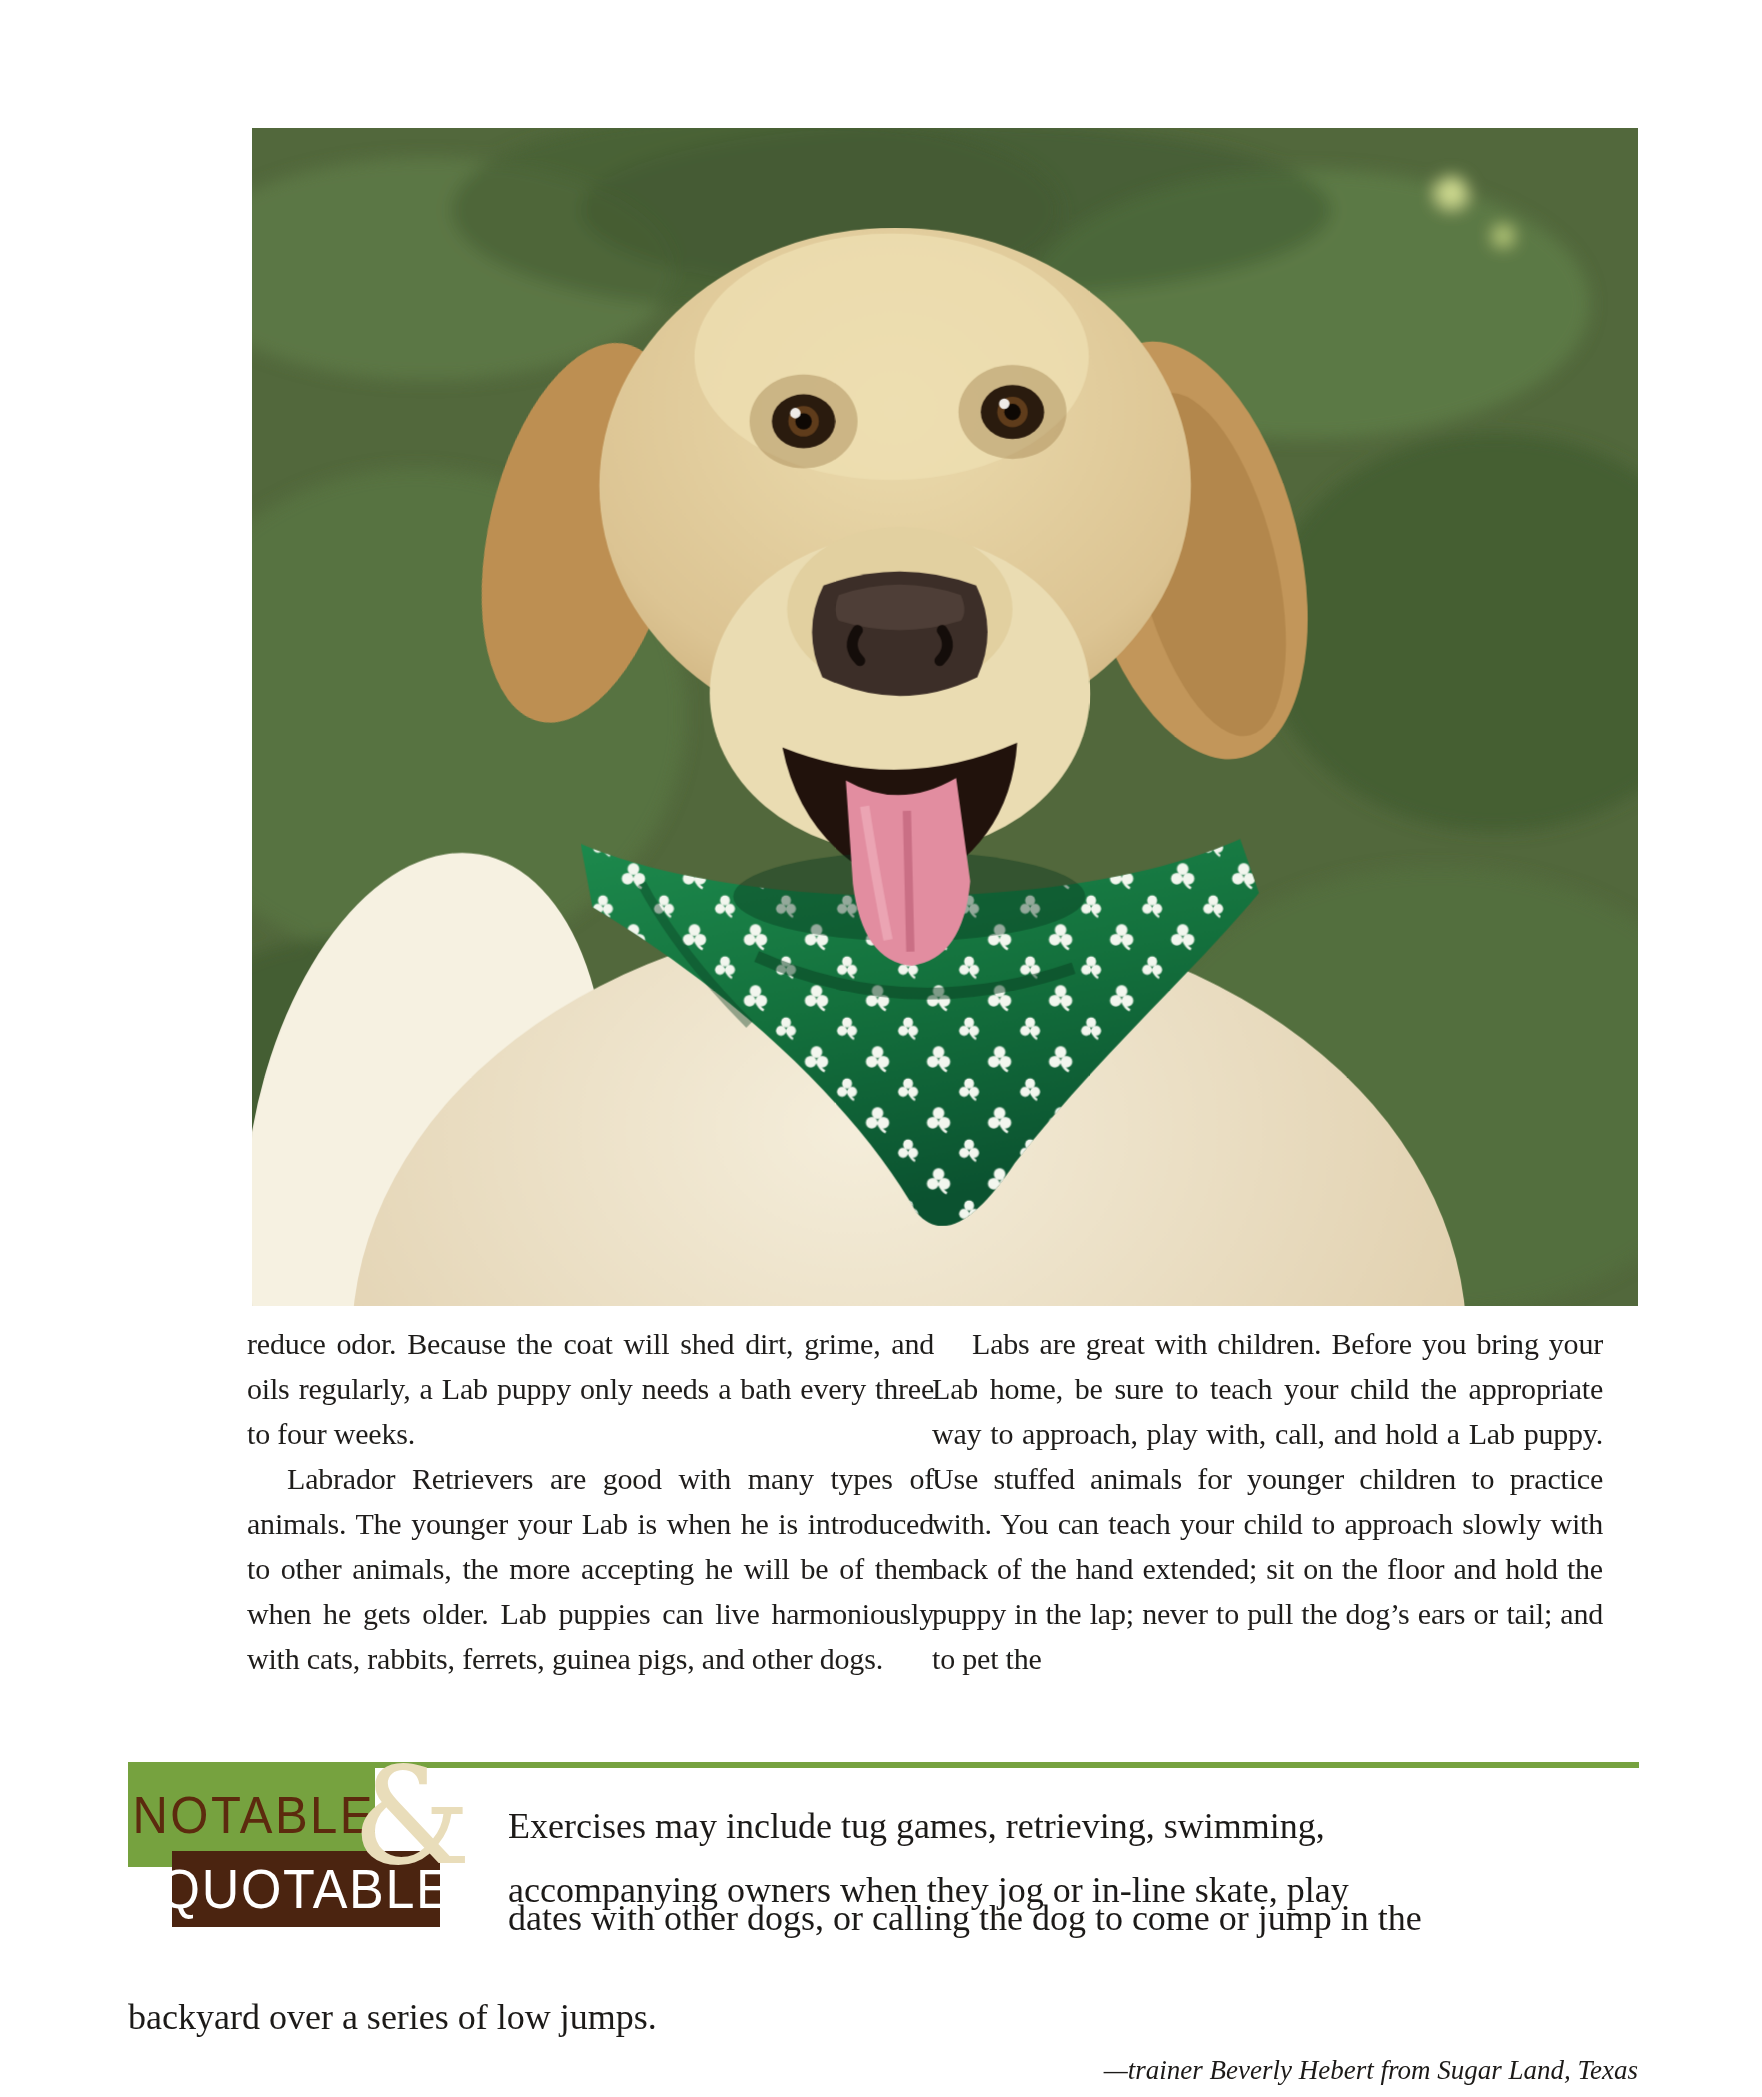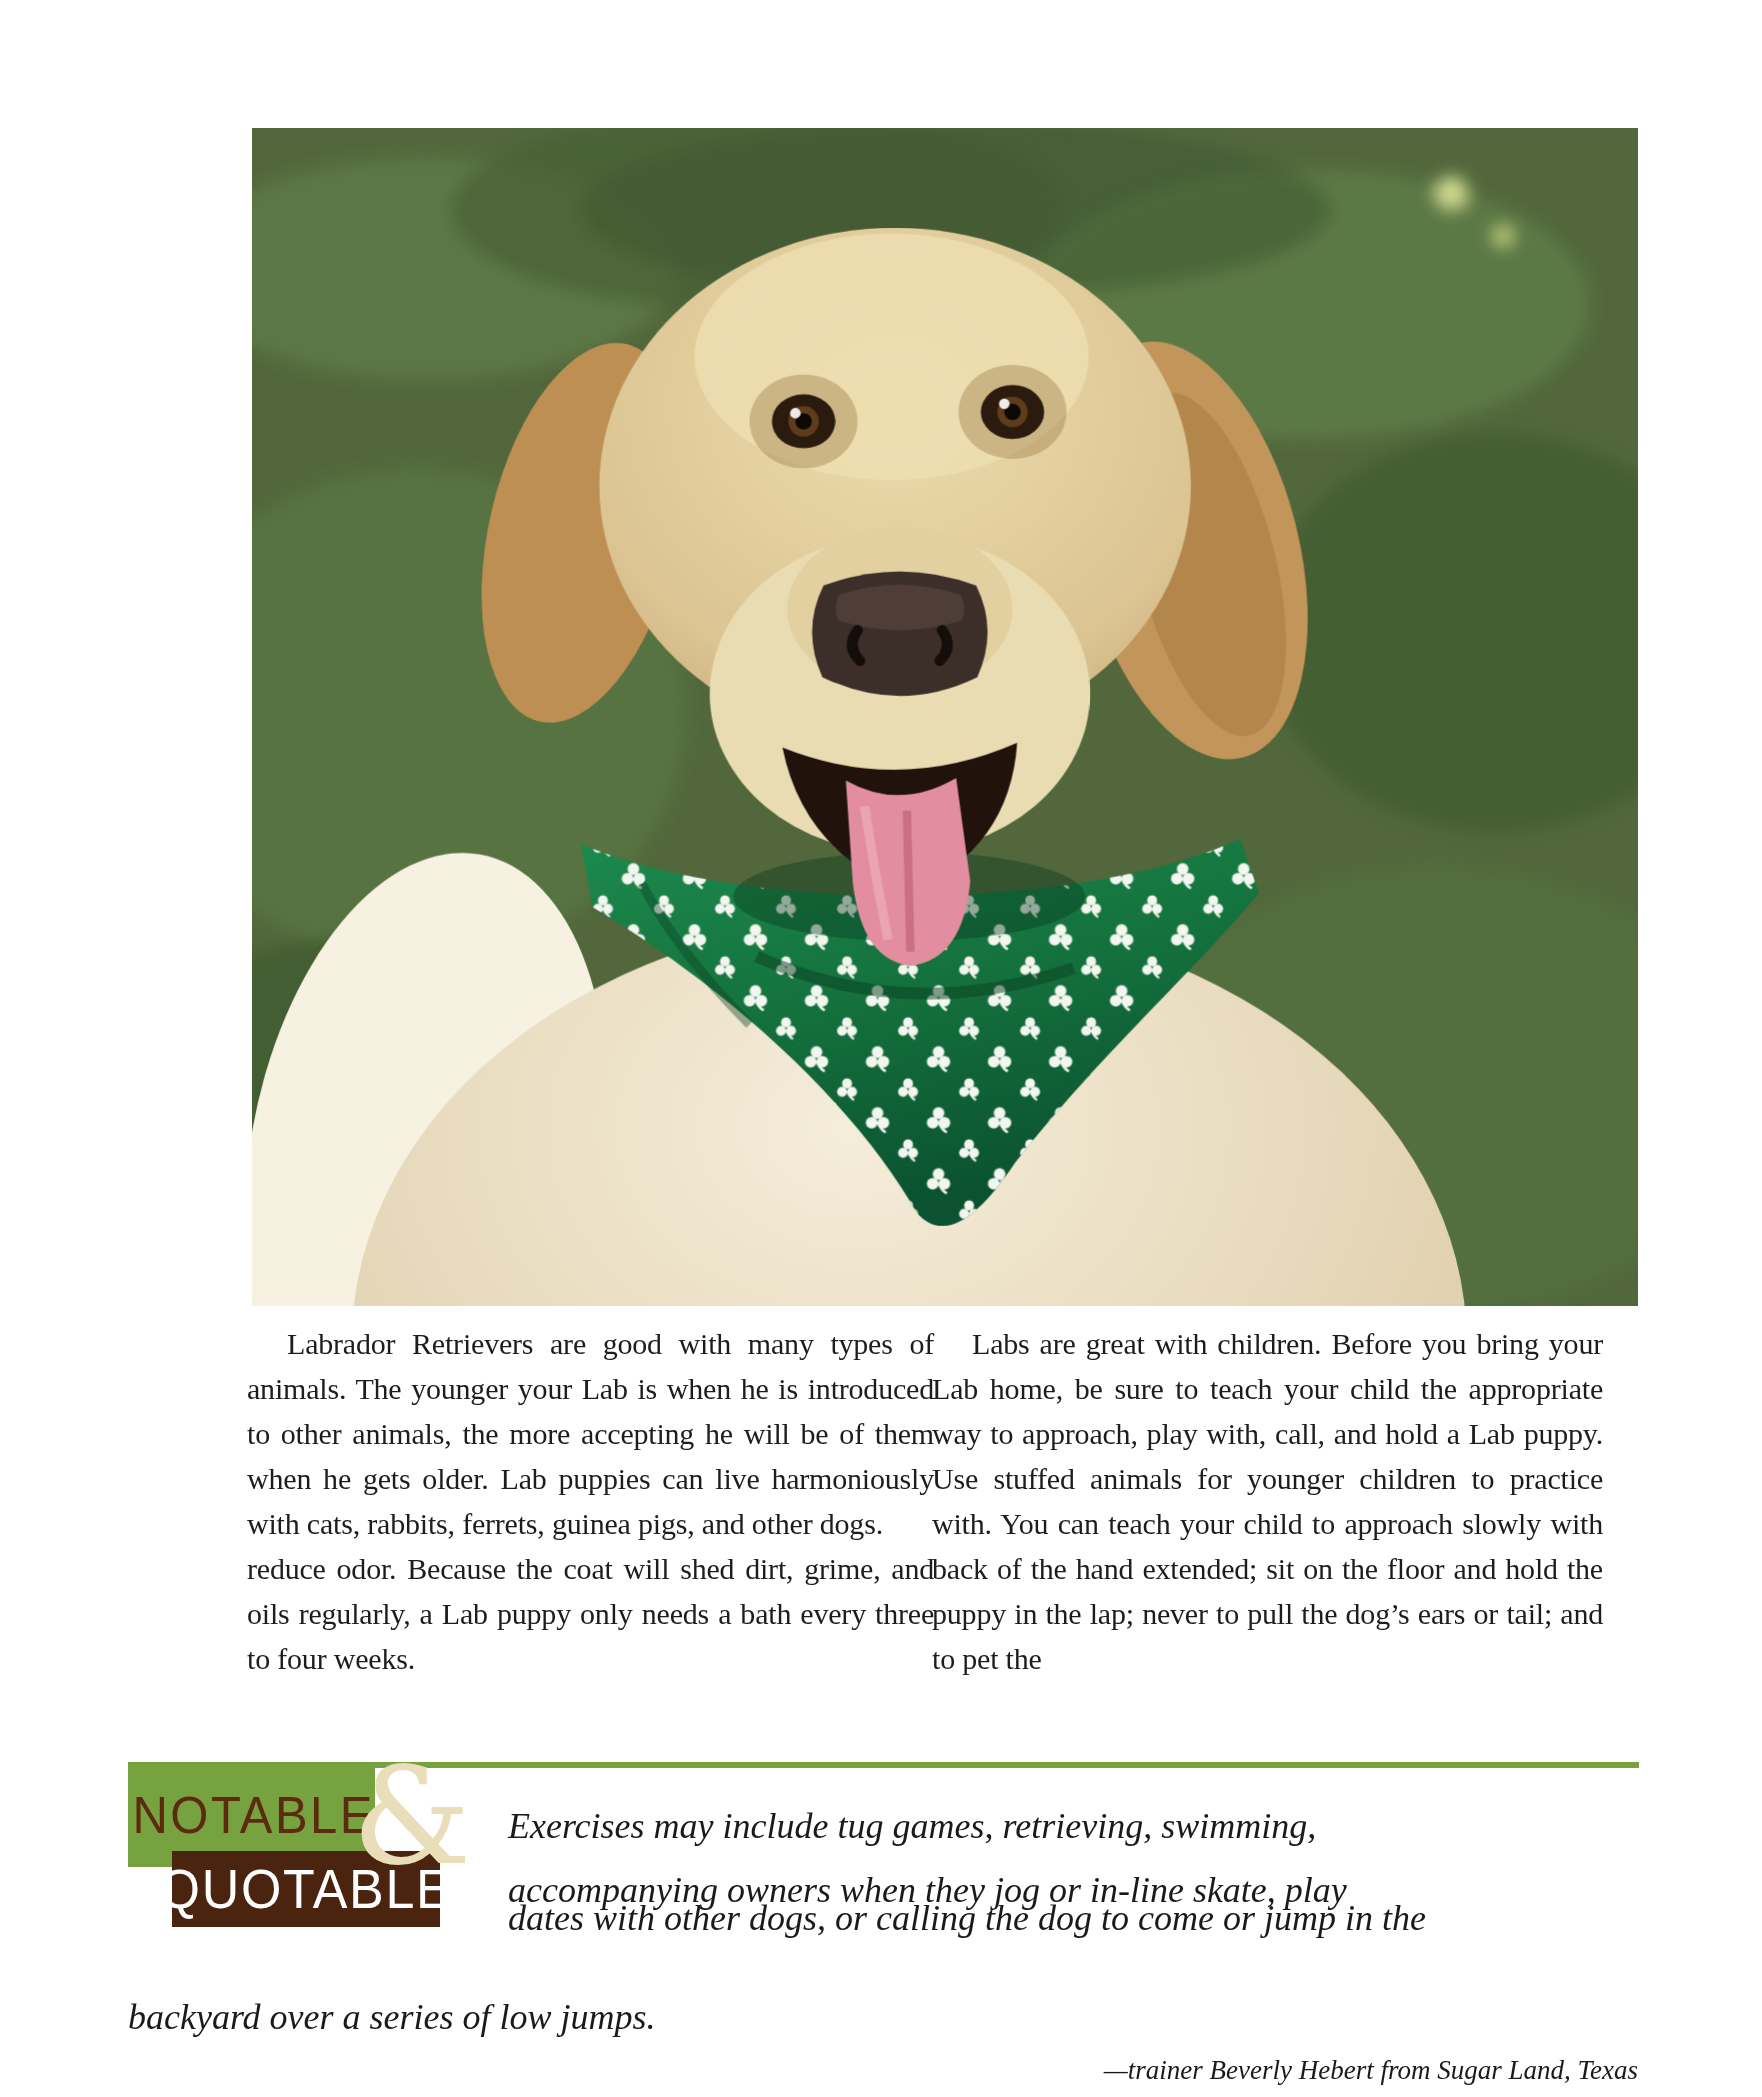--- a/index.html
+++ b/index.html
@@ -59,21 +59,21 @@
   .amp {
     position:absolute; left:352px; top:1757px;
     font-family:"DejaVu Serif", serif;
     font-size:134px; line-height:0.9; color:#e9ddba;
     z-index:3;
   }
 
   
   .ql {
     position:absolute;
-    font-style:italic; font-size:36px; line-height:1;
+    font-size:36px; line-height:1;
     color:#1c1a18; white-space:nowrap;
   }
   .ql1 { left:508px; top:1808px; }
   .ql2 { left:508px; top:1872px; }
   .ql3 { left:508px; top:1900px; }
   .ql4 { left:128px;  top:1999px; }
   .attr {
     position:absolute; right:125px; top:2055px;
     font-style:italic; font-size:27px; color:#1c1a18;
     white-space:nowrap;
@@ -187,22 +187,22 @@
 
       <g>
         <path d="M506,556 Q552,582 600,554 L612,642 Q606,708 562,714 Q520,710 512,644 Z" fill="#e28da0"></path>
         <path d="M558,582 L561,702" stroke="#c4687e" stroke-width="7" opacity="0.8" fill="none"></path>
         <path d="M522,578 Q532,642 542,692" stroke="#f1b4c0" stroke-width="8" opacity="0.6" fill="none"></path>
       </g>
     </svg>
   </figure>
 
   <div class="col col-left">
+    <p class="para">reduce odor. Because the coat will shed dirt, grime, and oils regularly, a Lab puppy only needs a bath every three to four weeks.</p>
     <p class="para indent">Labrador Retrievers are good with many types of animals. The younger your Lab is when he is introduced to other animals, the more accepting he will be of them when he gets older. Lab puppies can live harmoniously with cats, rabbits, ferrets, guinea pigs, and other dogs.</p>
-    <p class="para">reduce odor. Because the coat will shed dirt, grime, and oils regularly, a Lab puppy only needs a bath every three to four weeks.</p>
   </div>
   <div class="col col-right">
     <p class="para indent">Labs are great with children. Before you bring your Lab home, be sure to teach your child the appropriate way to approach, play with, call, and hold a Lab puppy. Use stuffed animals for younger children to practice with. You can teach your child to approach slowly with back of the hand extended; sit on the floor and hold the puppy in the lap; never to pull the dog’s ears or tail; and to pet the</p>
   </div>
 
   <div class="rule"></div>
 
   <div>
     <div class="box-green">
       <span>NOTABLE</span>

